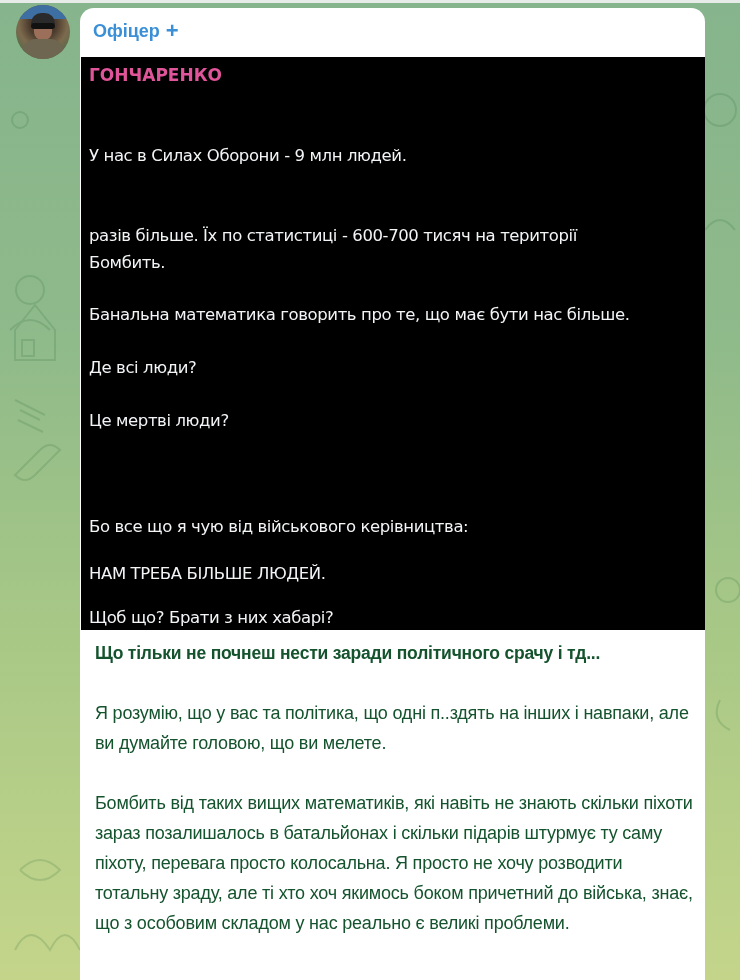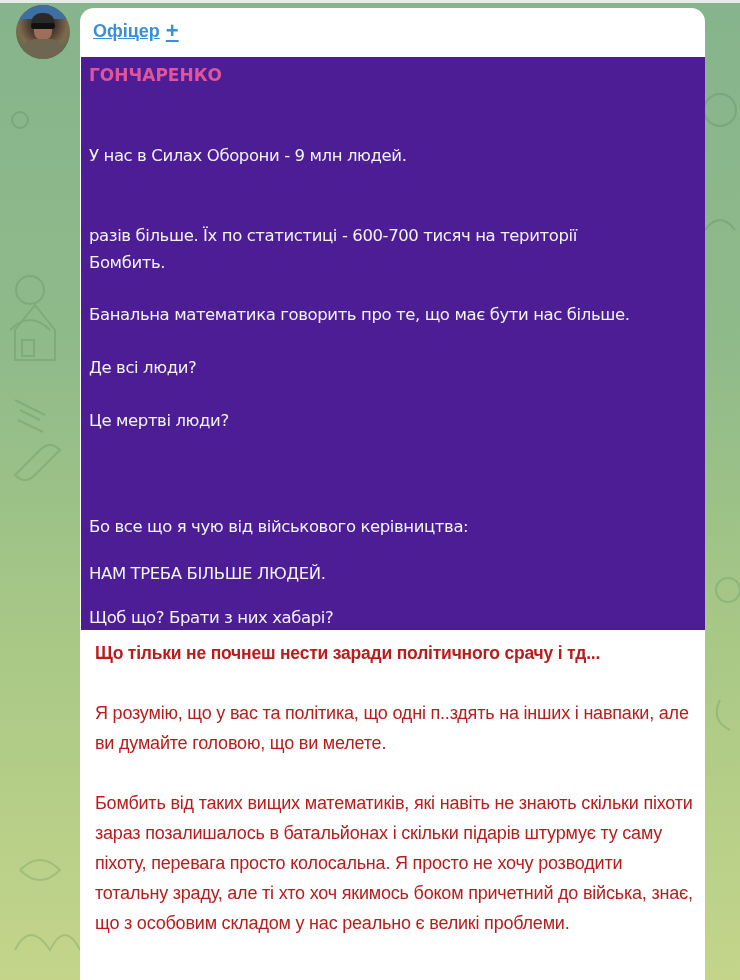--- a/index.html
+++ b/index.html
@@ -19,31 +19,31 @@
   .avatar .helmet { position:absolute; left:15px; top:8px; width:24px; height:12px; background:#2a2a2a; border-radius:12px 12px 2px 2px; }
   .avatar .glasses { position:absolute; left:15px; top:18px; width:24px; height:6px; background:#111; border-radius:3px; }
   .avatar .face { position:absolute; left:18px; top:23px; width:18px; height:12px; background:#9b6f5a; border-radius:0 0 8px 8px; }
   .avatar .body { position:absolute; left:6px; top:34px; width:42px; height:24px; background:#6e6650; border-radius:14px 14px 0 0; }
   .bubble {
     position:absolute; left:80px; top:8px; width:625px; height:990px;
     background:#ffffff; border-radius:14px 14px 0 0; overflow:hidden;
   }
   .sender {
     position:absolute; left:13px; top:10px; height:26px; display:flex; align-items:center;
-    color:#3a8fd6; font-size:18px; font-weight:bold;text-decoration:underline;
+    color:#3a8fd6; font-size:18px; font-weight:bold;
   }
   .sender .plus { margin-left:6px; font-size:22px; font-weight:bold; line-height:1; }
   .image {
-    position:absolute; left:1px; top:49px; width:624px; height:573px; background:#4c1d95;
+    position:absolute; left:1px; top:49px; width:624px; height:573px; background:#000000;
     color:#f2f4f6; font-family:"DejaVu Sans", sans-serif; font-size:16.5px; letter-spacing:-0.4px;
   }
   .image .author { position:absolute; left:8px; top:8px; color:#e0559a; font-weight:bold; font-size:17px; letter-spacing:0; }
   .image .ln { position:absolute; left:8px; white-space:nowrap; }
   .caption {
-    position:absolute; left:15px; top:630px; width:600px; color:#b91c1c;
+    position:absolute; left:15px; top:630px; width:600px; color:#14532d;
     font-size:18px; line-height:30px; letter-spacing:-0.2px;
   }
   .caption .p { margin:0; }
   .caption .title { font-weight:bold; font-size:17.5px; }
   .caption .gap { height:30px; }
 </style>
 </head>
 <body>
 
 <div class="topline"></div>

